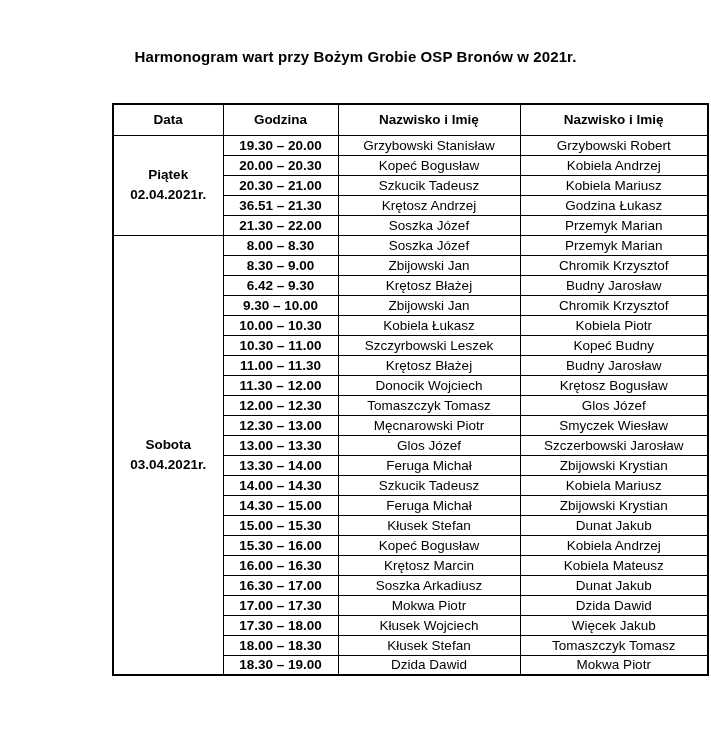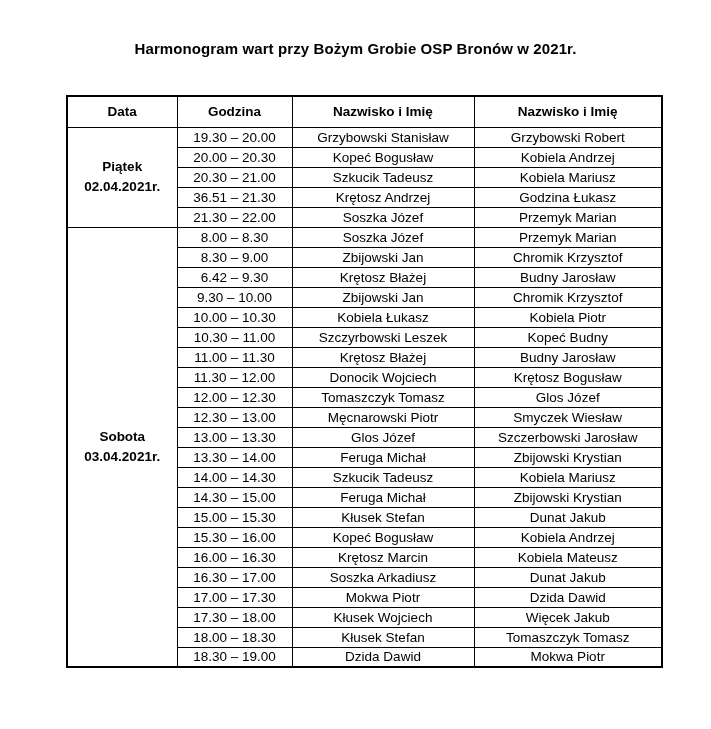--- a/index.html
+++ b/index.html
@@ -13,32 +13,32 @@
     color: #000000;
     overflow: hidden;
   }
   .page {
     width: 711px;
     height: 729px;
     background: #ffffff;
     position: relative;
   }
   .doc-title {
-    margin: 0;
+    margin: 8px;
     padding-top: 40px;
     text-align: center;
     font-size: 15px;
     font-weight: bold;
     letter-spacing: 0.1px;
   }
   table.schedule {
     border-collapse: collapse;
     table-layout: fixed;
     width: 595px;
-    margin-left: 66px;
+    margin-left: 112px;
     margin-top: 38px;
     border: 2px solid #000000;
   }
   table.schedule th,
   table.schedule td {
     border: 1px solid #000000;
     text-align: center;
     vertical-align: middle;
     padding: 0 2px;
     overflow: hidden;
@@ -47,21 +47,21 @@
   table.schedule th {
     font-size: 13.5px;
     font-weight: bold;
     height: 31px;
   }
   table.schedule td {
     font-size: 13.5px;
     height: 20px;
   }
   td.time-cell {
-    font-weight: normal;
+    font-weight: bold;
   }
   td.day-cell {
     font-weight: bold;
     font-size: 13.5px;
     line-height: 1.5;
   }
 </style>
 </head>
 <body>
 

